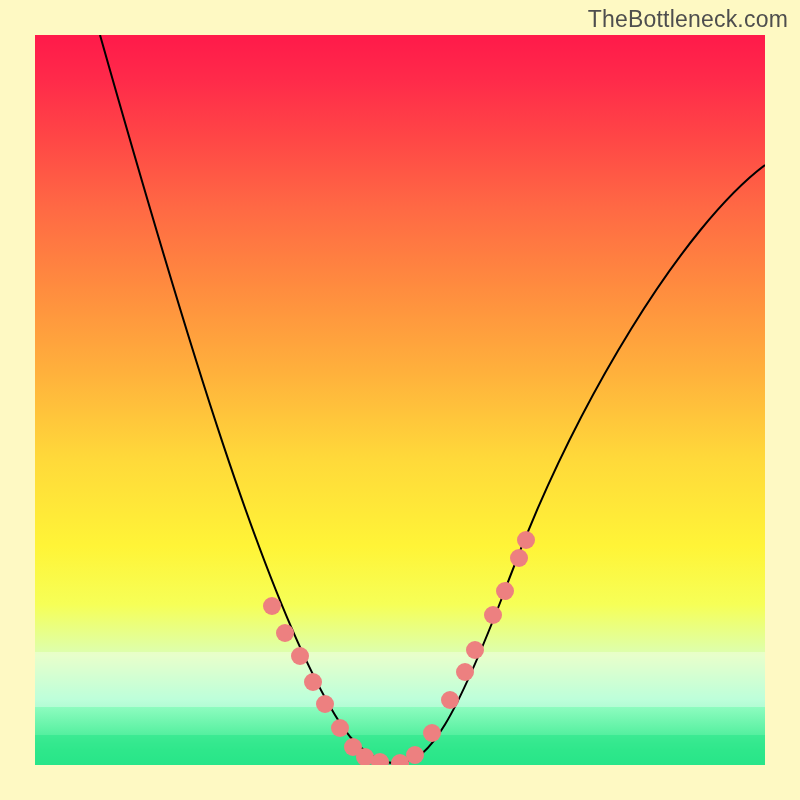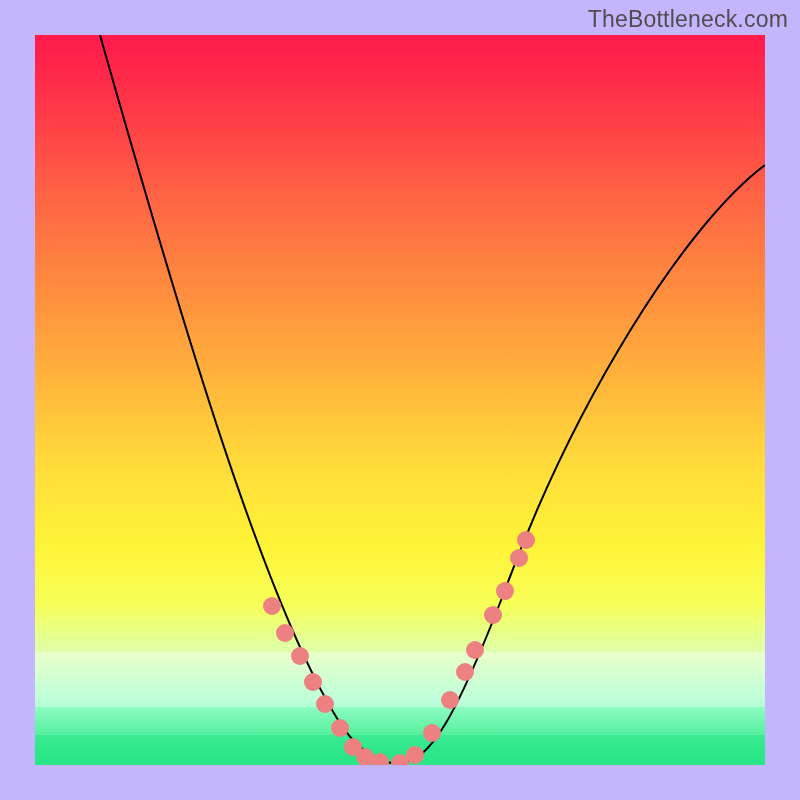--- a/index.html
+++ b/index.html
@@ -10,21 +10,21 @@
     overflow: hidden;
     background: #000;
     font-family: Arial, Helvetica, sans-serif;
   }
   .frame {
     position: absolute;
     top: 0;
     left: 0;
     width: 800px;
     height: 800px;
-    background: #c4b5fd;
+    background: #fef9c3;
   }
   .plot {
     position: absolute;
     top: 35px;
     left: 35px;
     width: 730px;
     height: 730px;
     background: linear-gradient(to bottom,
       #ff1a4a 0%,
       #ff2a4a 6%,

